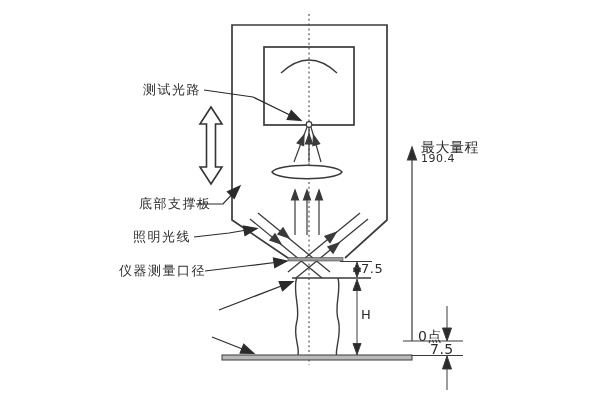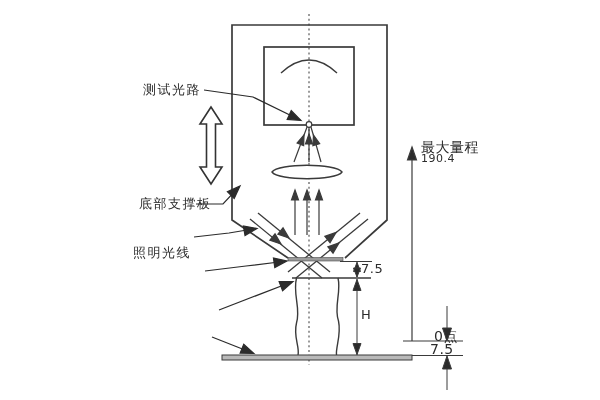--- a/index.html
+++ b/index.html
@@ -121,21 +121,22 @@
       <polyline points="219,310 289,283" fill="none"></polyline>
       <polygon points="0,0 -13,4.8 -13,-4.8" transform="translate(293,281.5) rotate(-21)"></polygon>
 
       <polyline points="212,337 250,352" fill="none"></polyline>
       <polygon points="0,0 -13,4.8 -13,-4.8" transform="translate(254,353.5) rotate(22)"></polygon>
     </g>
   </svg>
 
   <span class="lbl" style="left:143px;top:83px;">测试光路</span>
   <span class="lbl" style="left:139px;top:197px;">底部支撑板</span>
-  <span class="lbl" style="left:133px;top:246px;">照明光线</span>
+  <span class="lbl" style="left:133px;top:230px;">照明光线</span>
+  <span class="lbl" style="left:119px;top:264px;">仪器测量口径</span>
 
   <span class="num small" style="left:421px;top:140px;">最大量程</span>
   <span class="num" style="left:421px;top:153px;font-size:11px;">190.4</span>
-  <span class="num small" style="left:434px;top:329px;">0点</span>
+  <span class="num small" style="left:418px;top:329px;">0点</span>
   <span class="num" style="left:361px;top:262px;">7.5</span>
   <span class="num" style="left:361px;top:308px;">H</span>
   <span class="num" style="left:430px;top:342px;font-size:14px;">7.5</span>
 </div>
 
 </body></html>

